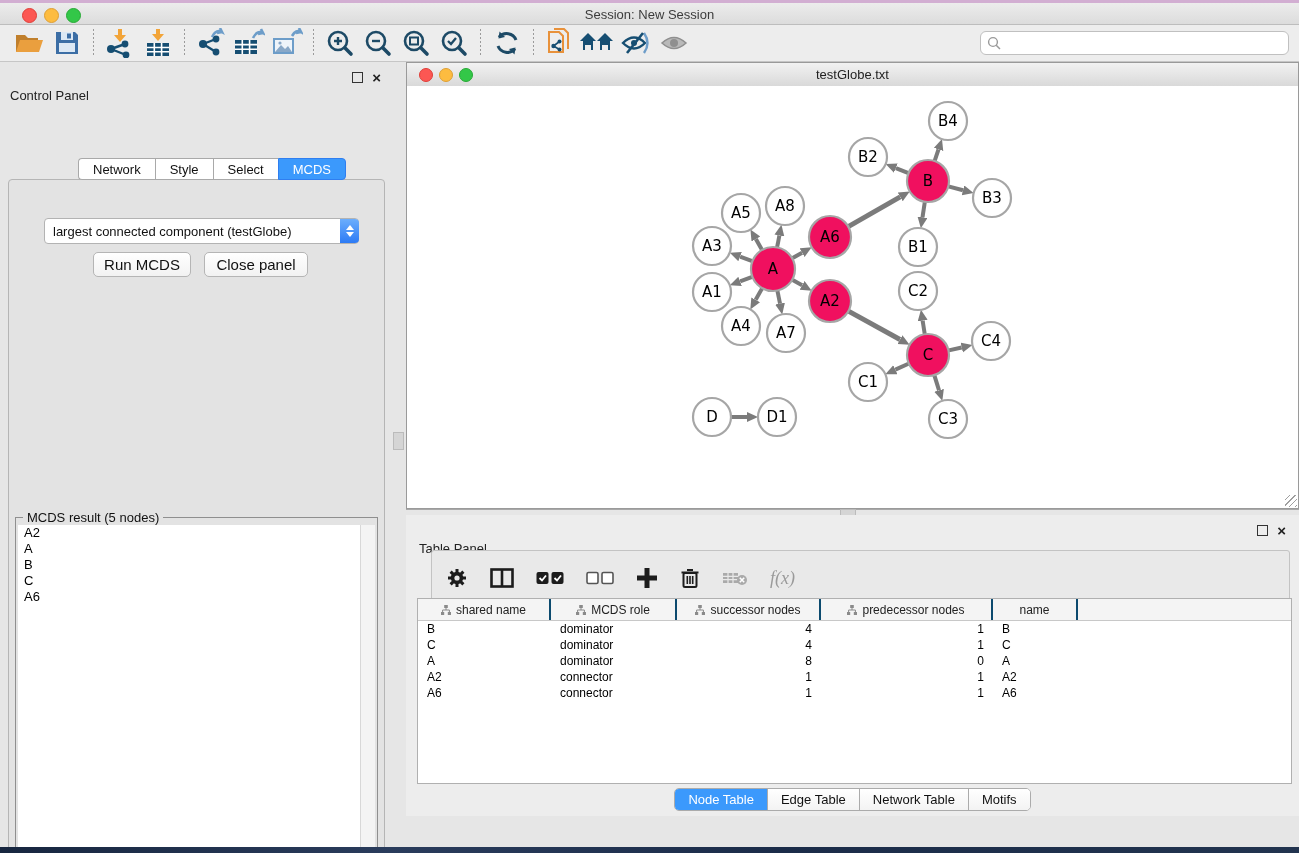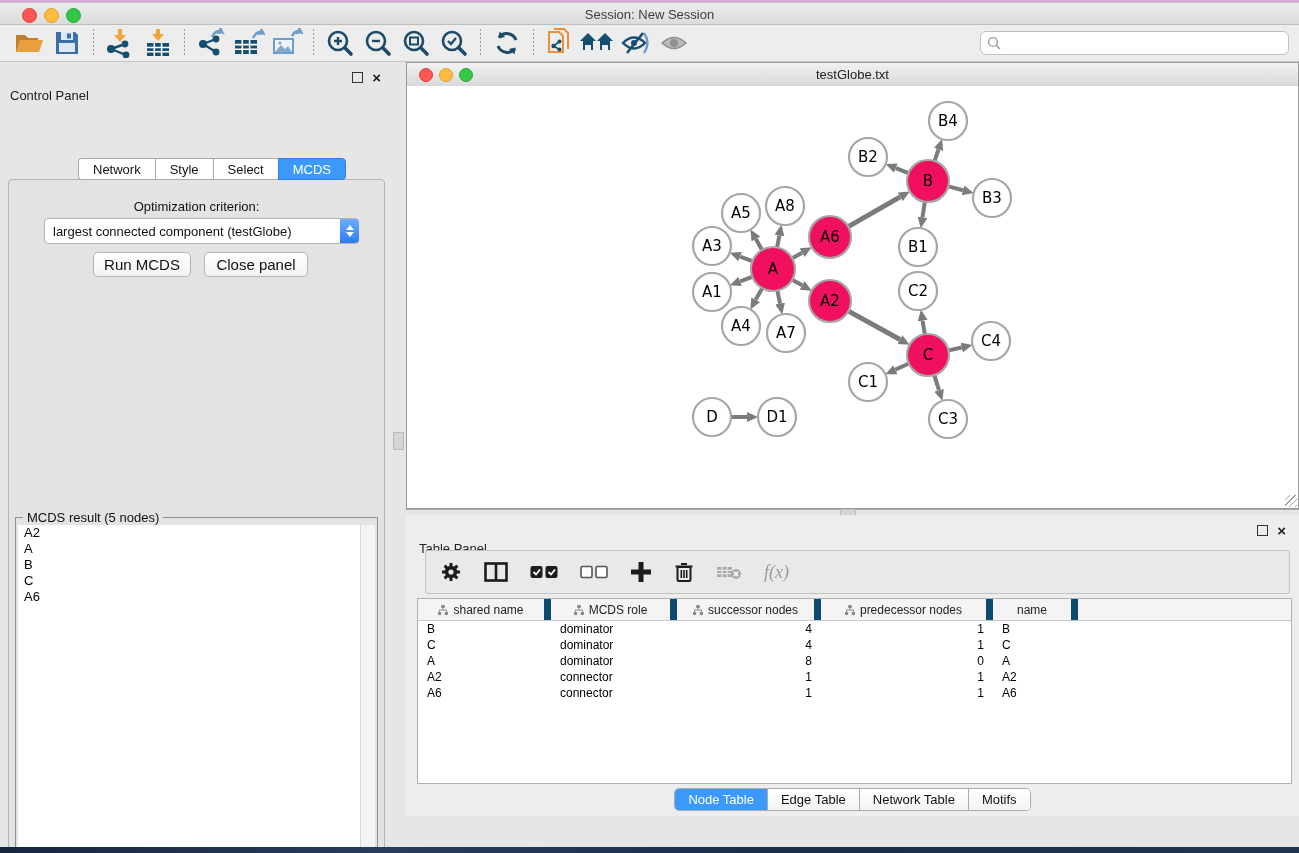--- a/index.html
+++ b/index.html
@@ -66,26 +66,26 @@
   .net-titlebar{position:relative;height:23px;background:linear-gradient(#f2f2f2,#d9d9d9);
                 border-bottom:1px solid #aaa;}
   .net-titlebar .tl{top:5px;width:12px;height:12px;}
   .net-titlebar .tl.red{left:12px;}  .net-titlebar .tl.yel{left:32px;}  .net-titlebar .tl.grn{left:52px;}
   .net-title{position:absolute;left:0;right:0;top:4px;text-align:center;font-size:13px;color:#222;}
   .net-canvas{position:absolute;left:0;top:23px;right:0;bottom:0;background:#fff;overflow:hidden;}
   .resize-grip{position:absolute;right:1px;bottom:1px;width:12px;height:12px;
     background:repeating-linear-gradient(135deg,transparent 0 3px,#9f9f9f 3px 4px);}
   
   .tpanel{position:absolute;left:406px;top:515px;width:893px;height:301px;background:#ededed;}
-  .tp-toolbar{position:absolute;left:19px;top:35px;right:9px;height:42px;background:#e9e9e9;
-              border:1px solid #c3c3c3;border-radius:3px;display:flex;align-items:center;gap:22px;padding:0 14px;}
+  .tp-toolbar{position:absolute;left:25px;top:35px;right:9px;height:42px;background:#e9e9e9;
+              border:1px solid #c3c3c3;border-radius:3px;display:flex;align-items:center;gap:22px;padding:6px 14px;}
   .tp-table{position:absolute;left:11px;top:83px;right:7px;bottom:32px;background:#fff;border:1px solid #b0b0b0;}
   .thead{display:flex;height:21px;border-bottom:1px solid #c8c8c8;background:#f4f4f4;}
   .th{display:flex;align-items:center;justify-content:center;gap:5px;font-size:12px;color:#222;
-      border-right:7px solid #0c4a6e;box-sizing:border-box;height:21px;}
+      border-right:2px solid #0c4a6e;box-sizing:border-box;height:21px;}
   .trow{display:flex;height:16px;align-items:center;font-size:12px;color:#000;}
   .td{box-sizing:border-box;padding:0 9px;white-space:nowrap;overflow:hidden;}
   .td.num{text-align:right;}
   .tp-tabs{position:absolute;left:0;right:0;bottom:5px;display:flex;justify-content:center;}
   .seg{display:flex;border:1px solid #ababab;border-radius:5px;overflow:hidden;background:#fff;}
   .seg-tab{height:21px;padding:0 13px;display:flex;align-items:center;font-size:13px;color:#111;
            border-right:1px solid #ababab;background:linear-gradient(#fff,#f3f3f3);}
   .seg-tab:last-child{border-right:none;}
   .seg-tab.active{background:#3b99fc;color:#fff;}
   
@@ -267,21 +267,20 @@
         <span class="mini-close">×</span>
       </span>
     </div>
     <div class="cp-tabs" id="cp-tabs">
         <div class="cp-tab">Network</div>
         <div class="cp-tab">Style</div>
         <div class="cp-tab">Select</div>
         <div class="cp-tab active">MCDS</div>
       </div>
     <div class="cp-body">
-      <div class="opt-label">Optimization criterion:</div>
       <div class="dropdown">
         <span class="val">largest connected component (testGlobe)</span>
         <span class="dd-stepper">
             <span class="dd-up"></span>
             <span class="dd-dn"></span>
           </span>
       </div>
       <div class="btn" style="left:84px;top:72px;width:96px;">Run MCDS</div>
       <div class="btn" style="left:195px;top:72px;width:102px;">Close panel</div>
       <div class="groupbox">

